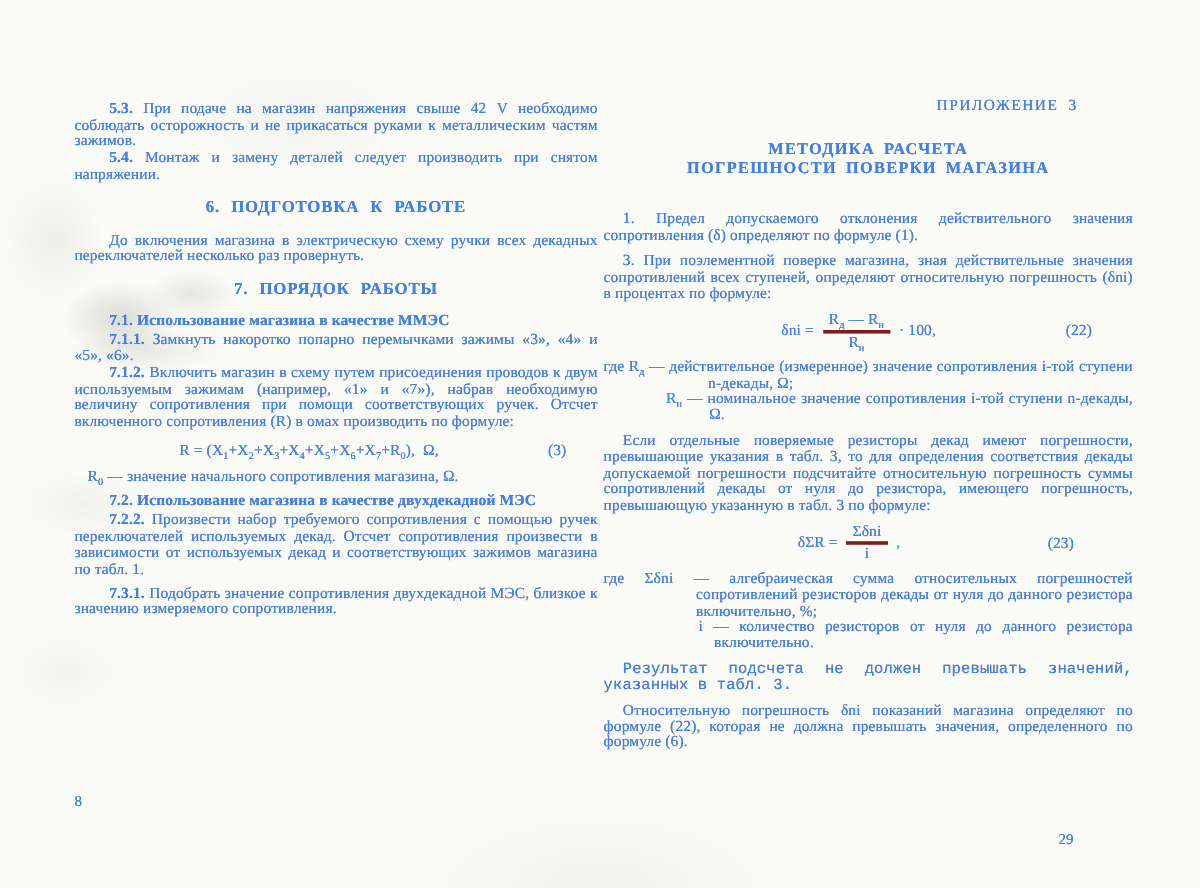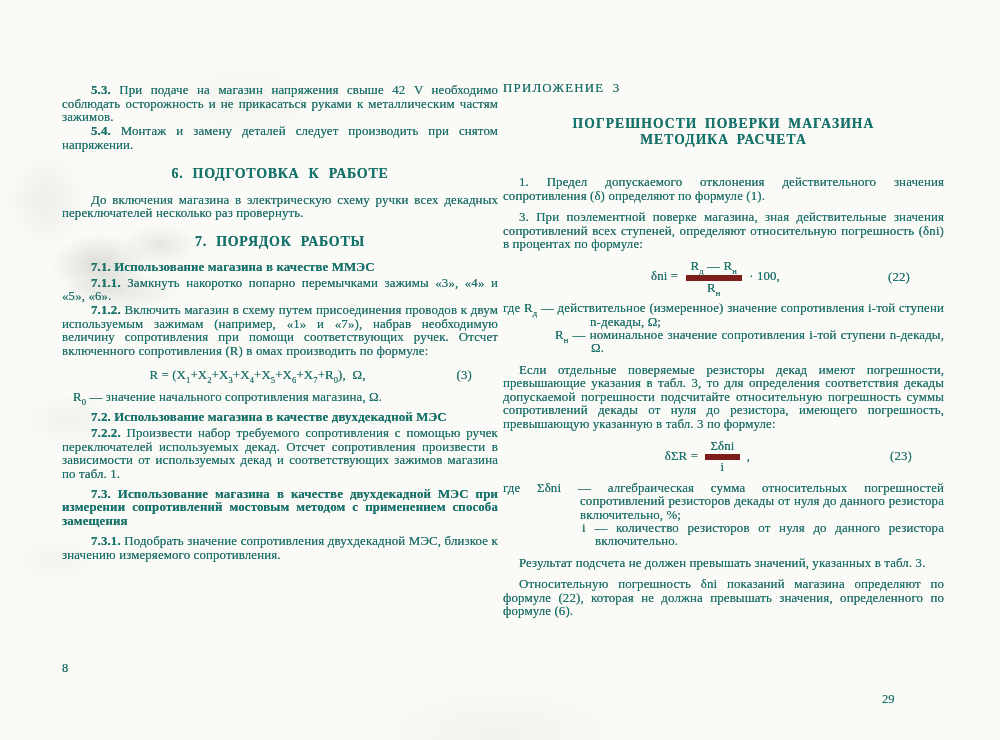--- a/index.html
+++ b/index.html
@@ -1,20 +1,20 @@
 <!DOCTYPE html>
 <html><head>
 <meta charset="utf-8">
 <style>
   html,body{margin:0;padding:0;background:#ffffff;}
   .sheet{
     position:relative;width:1000px;height:740px;overflow:hidden;
     background:#fafaf7;
     font-family:"Liberation Serif","DejaVu Serif",serif;
-    color:#0f766e;
+    color:#3b82f6;
   }
   .texture{
     position:absolute;left:0;top:0;width:100%;height:100%;pointer-events:none;z-index:0;
     background-image:
       radial-gradient(ellipse 70px 45px at 100px 265px, rgba(150,150,140,0.30), transparent 70%),
       radial-gradient(ellipse 55px 30px at 160px 245px, rgba(160,160,150,0.22), transparent 70%),
       radial-gradient(ellipse 90px 28px at 120px 292px, rgba(160,160,150,0.20), transparent 70%),
       radial-gradient(ellipse 60px 70px at 45px 200px, rgba(170,170,160,0.16), transparent 70%),
       radial-gradient(ellipse 70px 40px at 70px 420px, rgba(170,170,160,0.12), transparent 70%),
       radial-gradient(ellipse 60px 40px at 55px 560px, rgba(170,170,160,0.10), transparent 70%),
@@ -30,26 +30,26 @@
   .right-col{left:503px;top:82px;width:441px;line-height:13.4px;}
   p{margin:0;text-align:justify;}
   .ind{text-indent:29px;}
   .rind{text-indent:16px;}
   b{font-weight:bold;}
   .h-center{
     font-weight:bold;text-align:center;text-indent:0;
     font-size:14px;line-height:15px;letter-spacing:0.7px;word-spacing:5px;
   }
   .h-sub{font-weight:bold;}
-  .annex{padding-right:46px;letter-spacing:1.2px;word-spacing:4px;}
+  .annex{text-align:right;padding-right:46px;letter-spacing:1.2px;word-spacing:4px;}
   .doc-title{font-weight:bold;text-align:center;font-size:13.6px;line-height:16px;letter-spacing:1.1px;word-spacing:3px;}
   .formula{position:relative;text-align:center;text-indent:0;}
   .fnum{position:absolute;top:50%;transform:translateY(-50%);}
   .frac{display:inline-block;vertical-align:middle;text-align:center;margin:0 4px;}
-  .frac .num{display:block;padding:0 5px 1px;border-bottom:6px solid #7f1d1d;}
+  .frac .num{display:block;padding:0 5px 1px;border-bottom:3px solid #7f1d1d;}
   .frac .den{display:block;padding-top:1px;}
   sub{font-size:0.66em;line-height:0;}
   .hang-x{padding-left:30px;text-indent:-30px;}
   .hang-rd{padding-left:87px;text-indent:-87px;}
   .hang-rn{margin-left:52px;padding-left:36px;text-indent:-36px;}
   .hang-sum{padding-left:77px;text-indent:-77px;}
   .hang-i{margin-left:79px;padding-left:13px;text-indent:-13px;}
   .pageno{position:absolute;z-index:1;font-size:12.5px;text-shadow:0 0 0.35px rgba(10,10,10,0.5);}
   .pageno-left{left:62px;top:661px;}
   .pageno-right{left:882px;top:692px;}
@@ -69,47 +69,46 @@
     <p class="ind h-sub" style="margin-bottom:2px;">7.1. Использование магазина в качестве ММЭС</p>
     <p class="ind"><b>7.1.1.</b> Замкнуть накоротко попарно перемычками зажимы «3», «4» и «5», «6».</p>
     <p class="ind"><b>7.1.2.</b> Включить магазин в схему путем присоединения проводов к двум используемым зажимам (например, «1» и «7»), набрав необходимую величину сопротивления при помощи соответствующих ручек. Отсчет включенного сопротивления (R) в омах производить по формуле:</p>
     <div class="formula" style="margin:10px 0 8px 0;padding-right:45px;">
       <span>R = (X<sub>1</sub>+X<sub>2</sub>+X<sub>3</sub>+X<sub>4</sub>+X<sub>5</sub>+X<sub>6</sub>+X<sub>7</sub>+R<sub>0</sub>),&nbsp; Ω,</span>
       <span class="fnum" style="right:26px;">(3)</span>
     </div>
     <p style="margin:5px 0 0 11px;">R<sub>0</sub> — значение начального сопротивления магазина, Ω.</p>
     <p class="ind h-sub" style="margin:7px 0 2px 0;">7.2. Использование магазина в качестве двухдекадной МЭС</p>
     <p class="ind"><b>7.2.2.</b> Произвести набор требуемого сопротивления с помощью ручек переключателей используемых декад. Отсчет сопротивления произвести в зависимости от используемых декад и соответствующих зажимов магазина по табл. 1.</p>
-    <p class="ind h-sub" style="margin-top:6px;">7.3. Использование магазина в качестве двухдекадной МЭС при измерении сопротивлений мостовым методом с применением способа замещения</p>
     <p class="ind" style="margin-top:6px;"><b>7.3.1.</b> Подобрать значение сопротивления двухдекадной МЭС, близкое к значению измеряемого сопротивления.</p>
   </div>
   <div class="pageno pageno-left">8</div>
 
   <div class="col right-col">
     <p class="annex">ПРИЛОЖЕНИЕ 3</p>
     <div style="margin-top:21px;">
+      <p class="doc-title">МЕТОДИКА РАСЧЕТА</p>
       <p class="doc-title">ПОГРЕШНОСТИ ПОВЕРКИ МАГАЗИНА</p>
-      <p class="doc-title">МЕТОДИКА РАСЧЕТА</p>
     </div>
     <p class="rind" style="margin-top:28px;">1. Предел допускаемого отклонения действительного значения сопротивления (δ) определяют по формуле (1).</p>
     <p class="rind" style="margin-top:8px;">3. При поэлементной поверке магазина, зная действительные значения сопротивлений всех ступеней, определяют относительную погрешность (δni) в процентах по формуле:</p>
     <div class="formula" style="margin:9px 0 7px 0;padding-right:16px;">
       <span>δni =</span>
       <span class="frac"><span class="num">R<sub>д</sub> — R<sub>н</sub></span><span class="den">R<sub>н</sub></span></span>
       <span>· 100,</span>
       <span class="fnum" style="right:34px;">(22)</span>
     </div>
     <p class="hang-rd">где R<sub>д</sub> — действительное (измеренное) значение сопротивления i-той ступени n-декады, Ω;</p>
     <p class="hang-rn">R<sub>н</sub> — номинальное значение сопротивления i-той ступени n-декады, Ω.</p>
     <p class="rind" style="margin-top:8px;">Если отдельные поверяемые резисторы декад имеют погрешности, превышающие указания в табл. 3, то для определения соответствия декады допускаемой погрешности подсчитайте относительную погрешность суммы сопротивлений декады от нуля до резистора, имеющего погрешность, превышающую указанную в табл. 3 по формуле:</p>
     <div class="formula" style="margin:9px 0 7px 0;padding-right:32px;">
       <span>δΣR =</span>
       <span class="frac"><span class="num">Σδni</span><span class="den">i</span></span>
       <span>,</span>
-      <span class="fnum" style="right:32px;text-align:right;">(23)</span>
+      <span class="fnum" style="right:49px;text-align:right;">(23)</span>
     </div>
     <p class="hang-sum">где Σδni — алгебраическая сумма относительных погрешностей сопротивлений резисторов декады от нуля до данного резистора включительно, %;</p>
     <p class="hang-i">i — количество резисторов от нуля до данного резистора включительно.</p>
-    <p class="rind" style="margin-top:8px;">Результат подсчета не должен превышать значений, указанных в табл. 3.</p>
+    <p class="rind" style="margin-top:8px;font-family:Liberation Mono, monospace;">Результат подсчета не должен превышать значений, указанных в табл. 3.</p>
     <p class="rind" style="margin-top:8px;">Относительную погрешность δni показаний магазина определяют по формуле (22), которая не должна превышать значения, определенного по формуле (6).</p>
   </div>
   <div class="pageno pageno-right">29</div>
 </div>
 
 </body></html>

